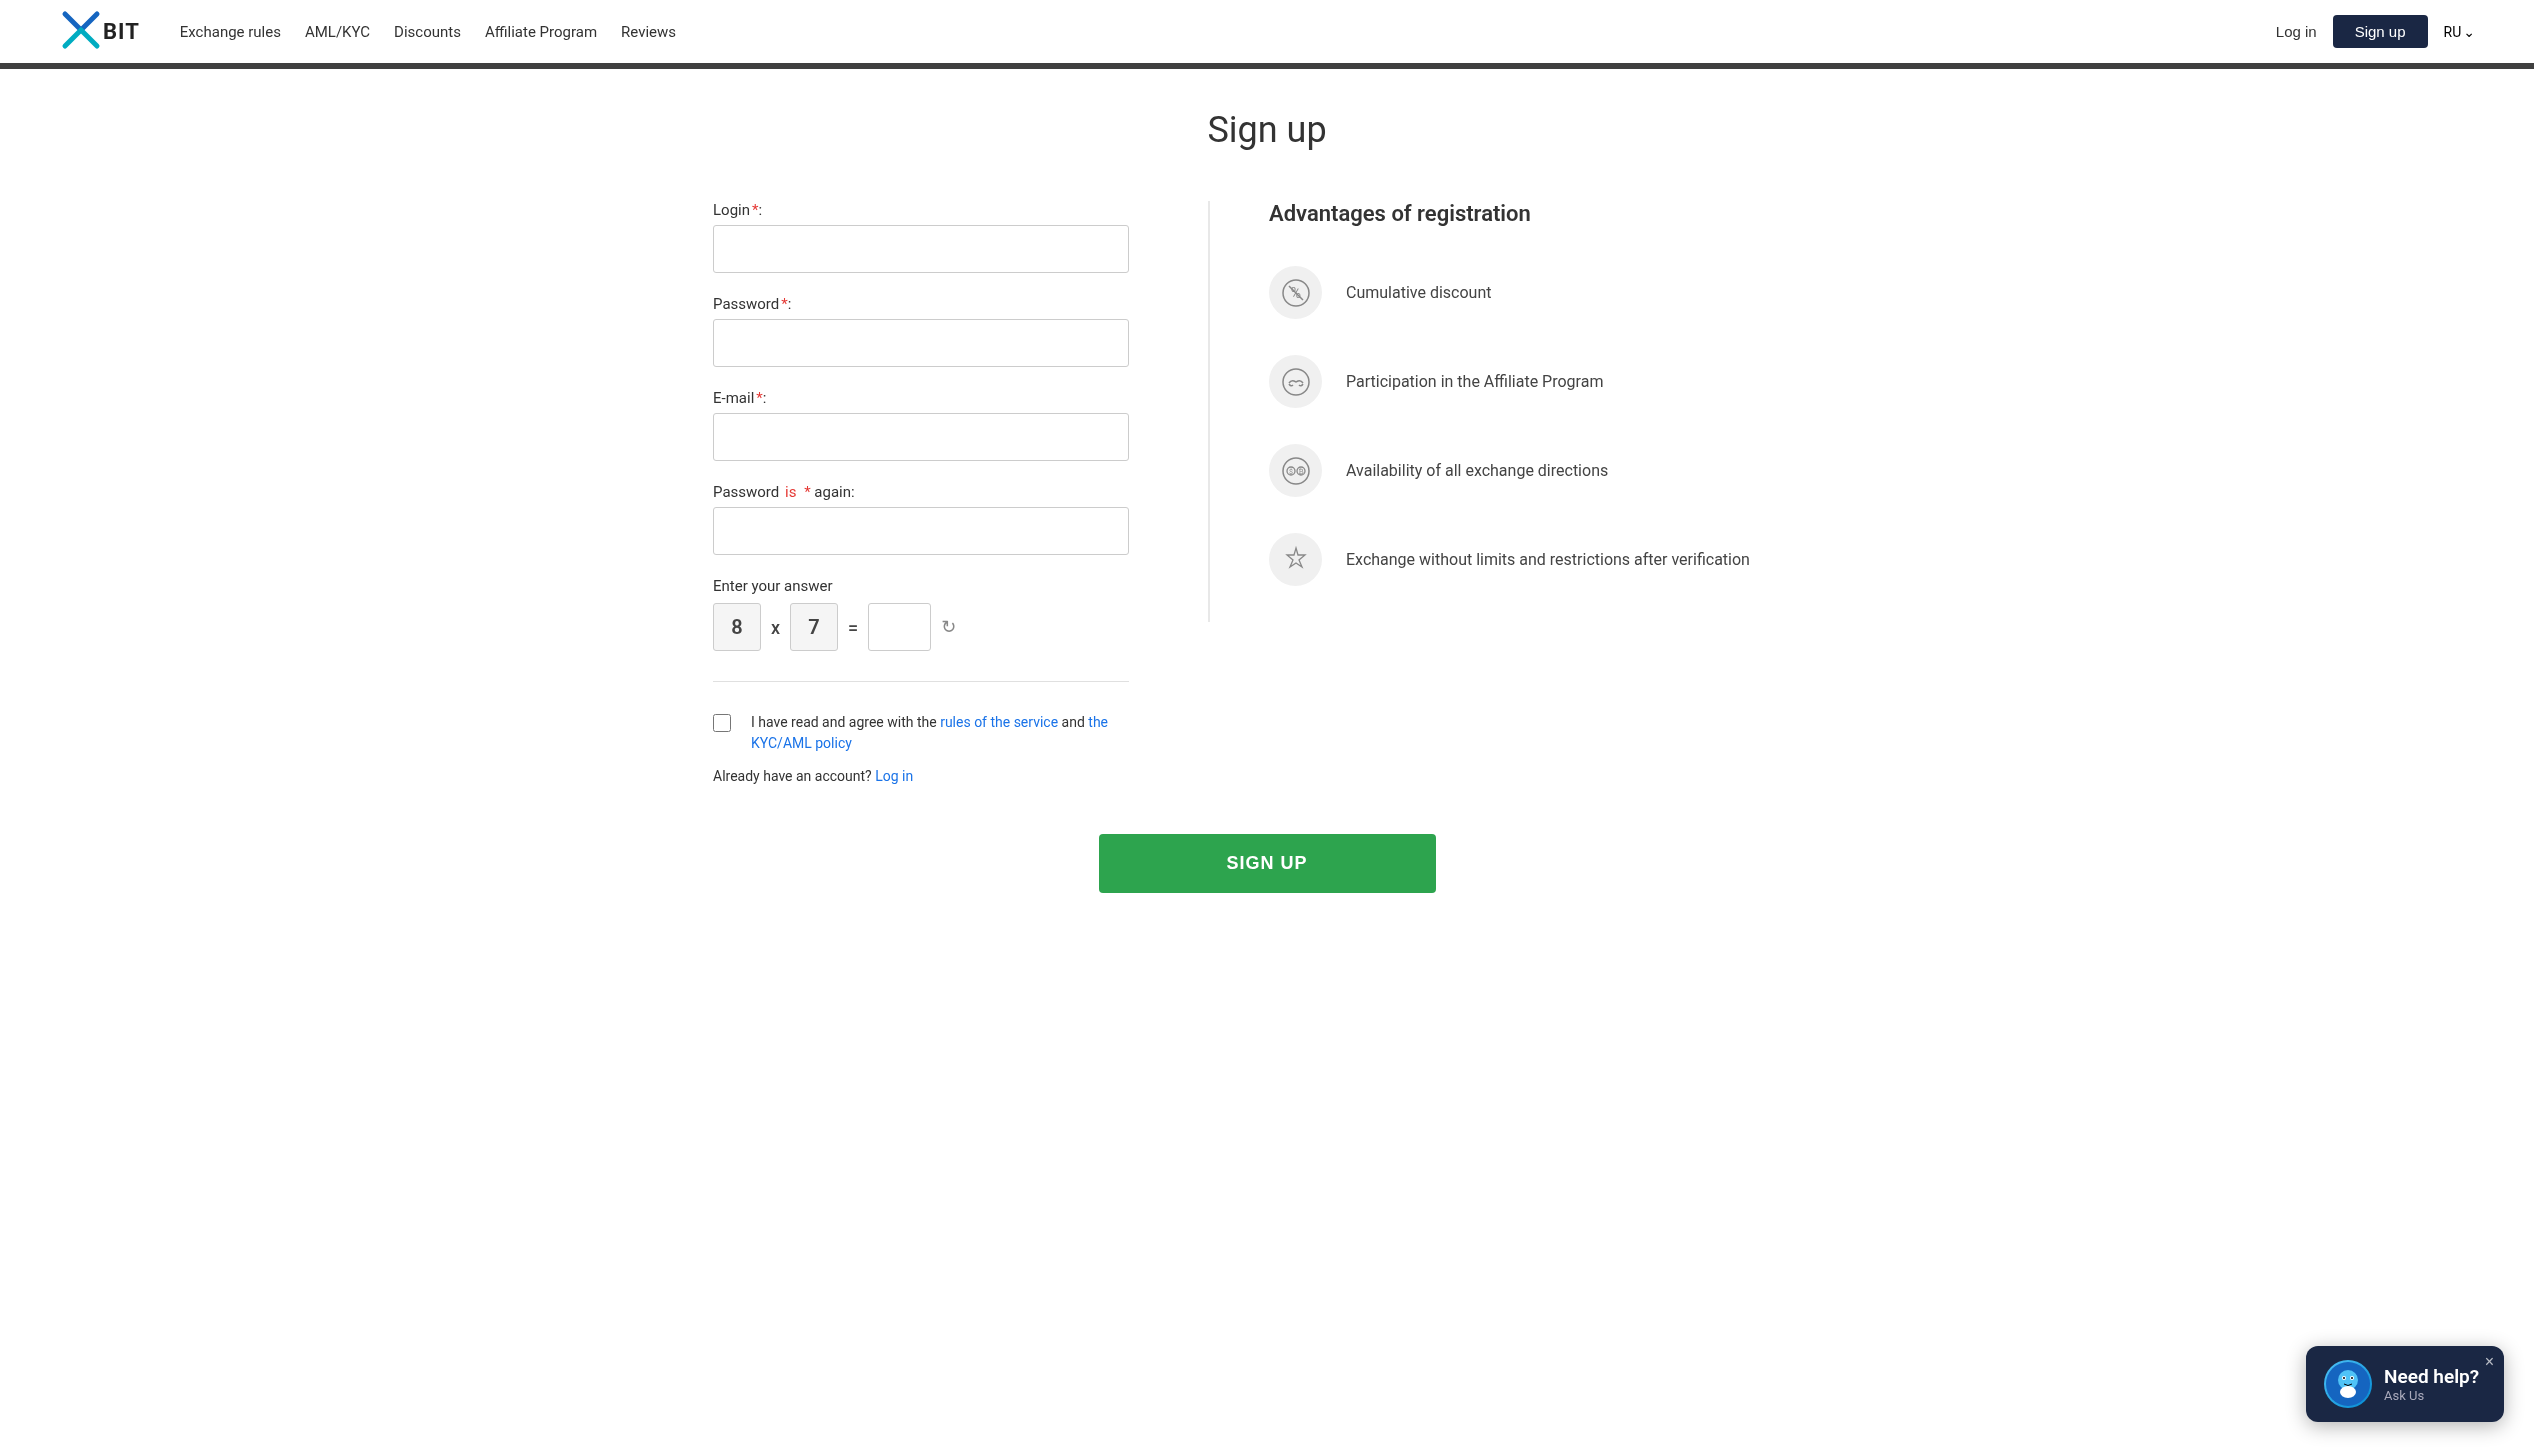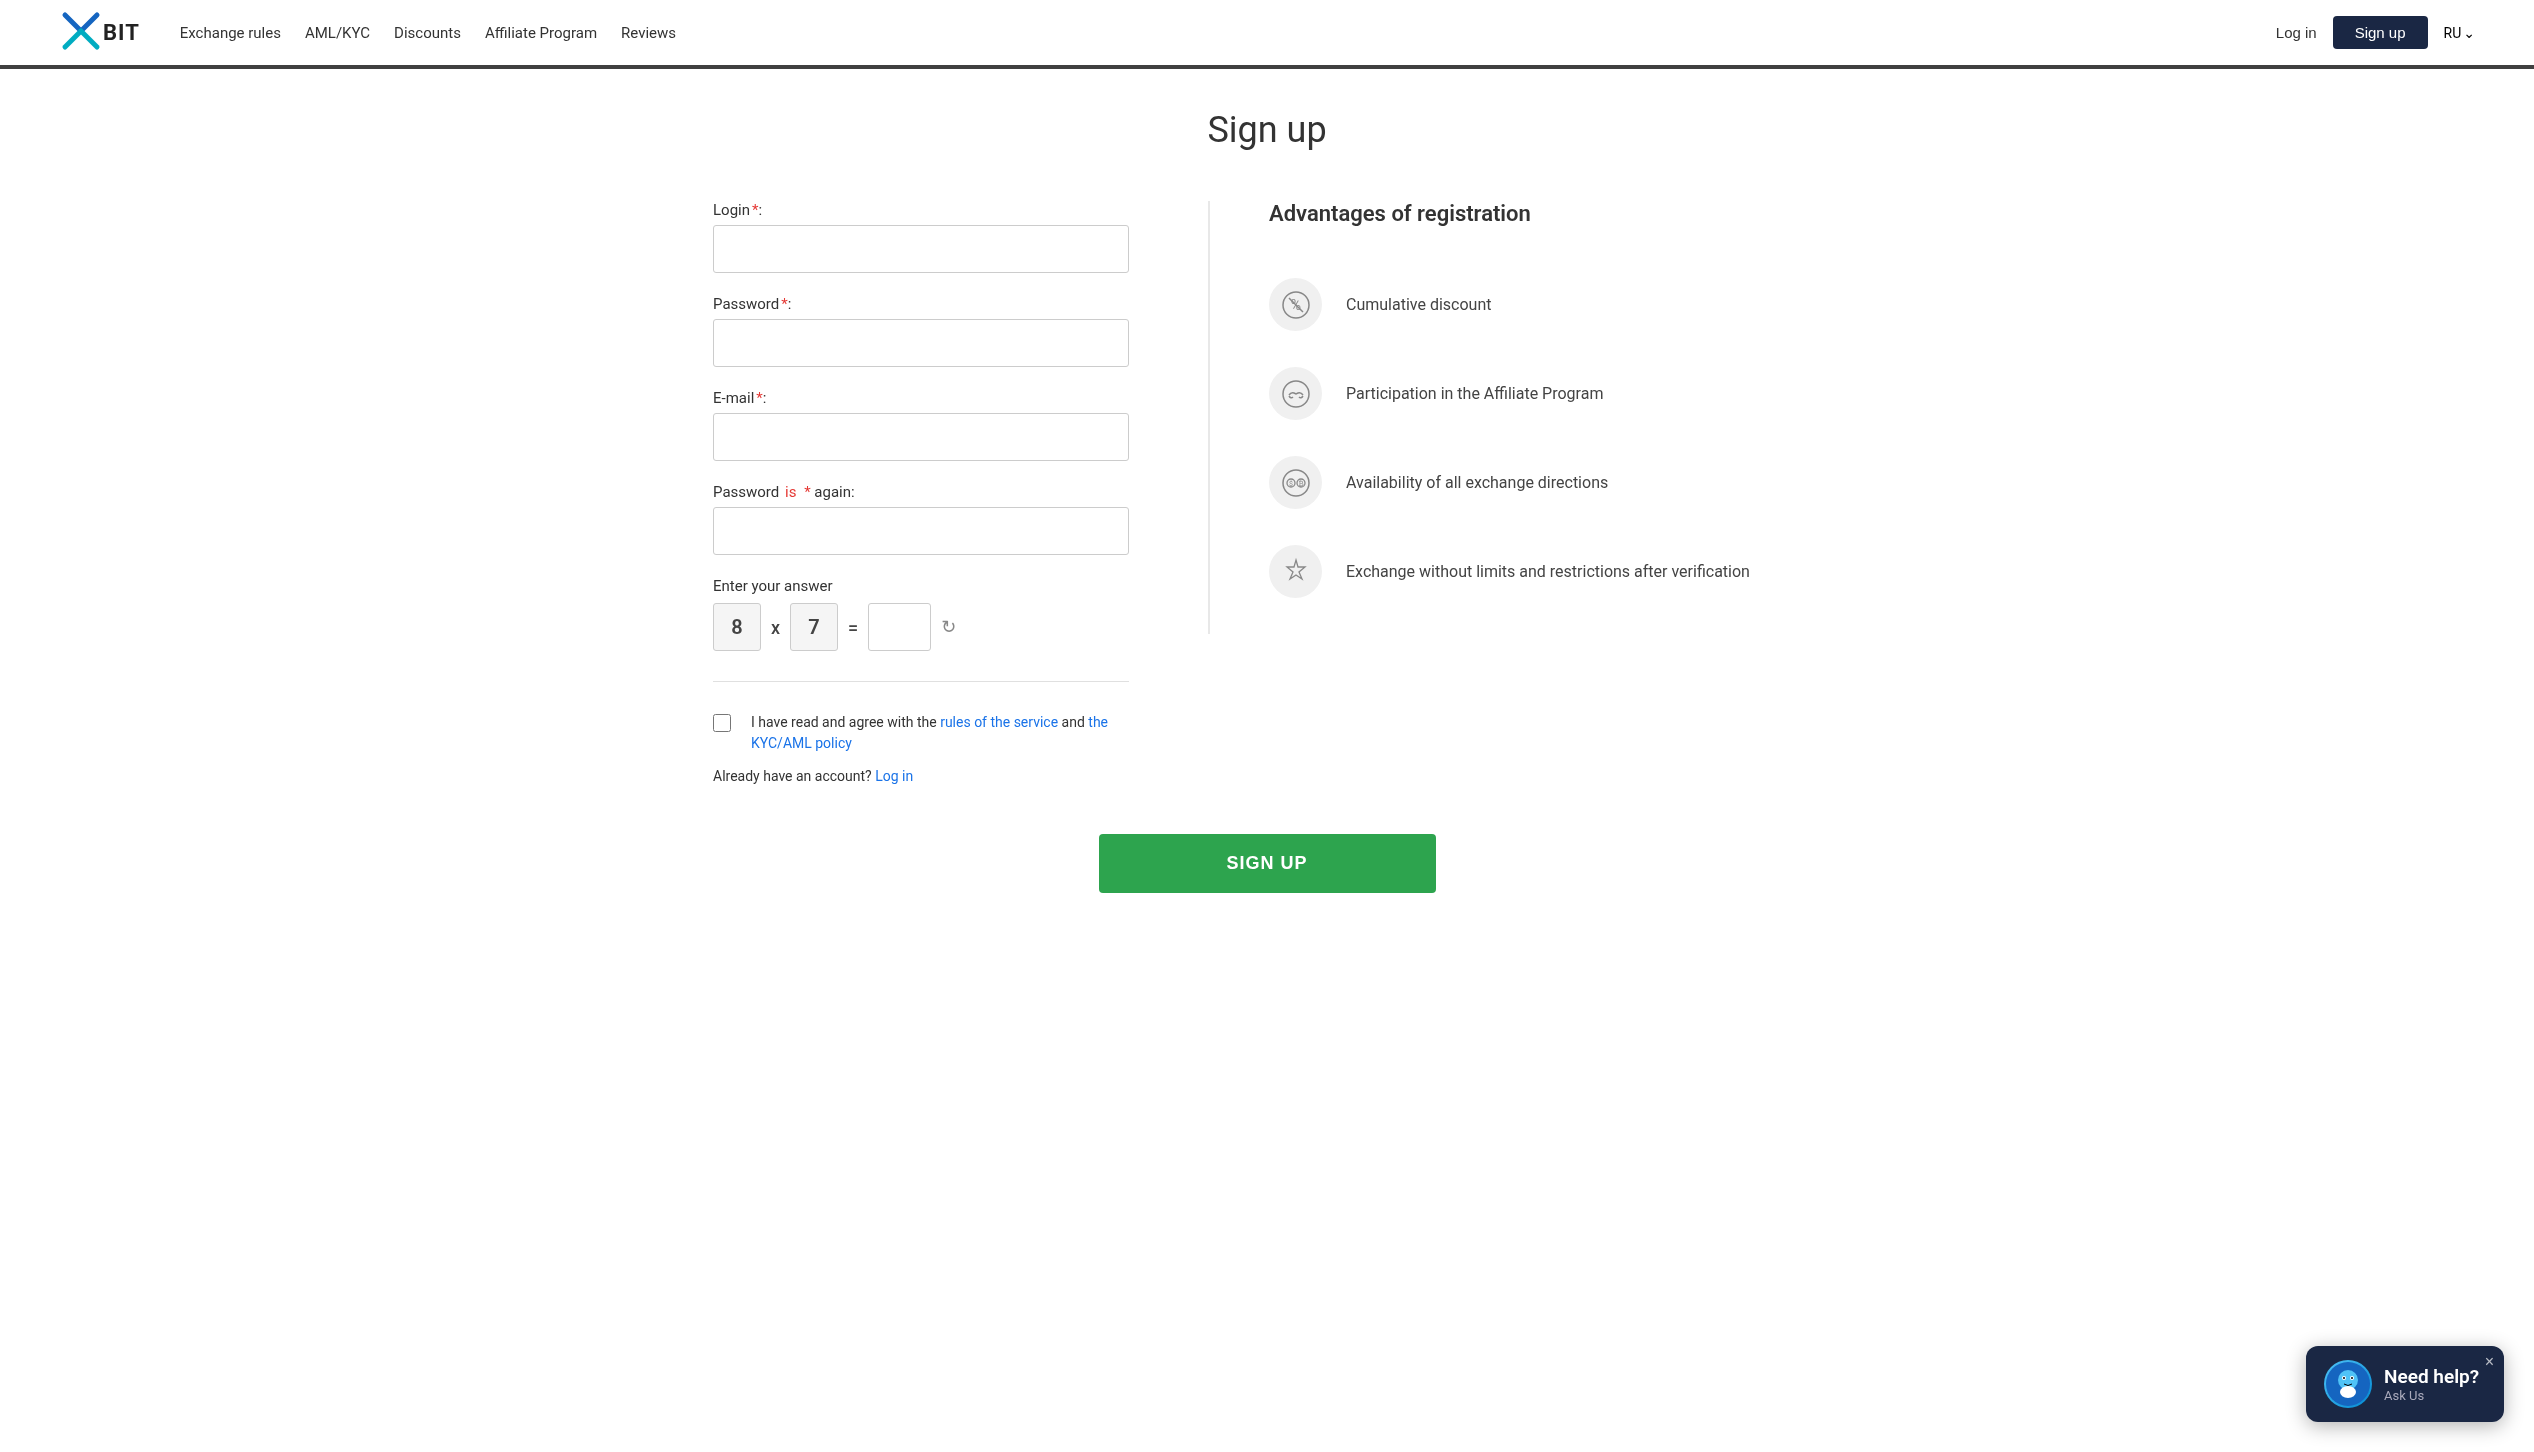--- a/index.html
+++ b/index.html
@@ -4,21 +4,21 @@
   <style>
     * { box-sizing: border-box; margin: 0; padding: 0; }
     body { font-family: -apple-system, BlinkMacSystemFont, 'Segoe UI', Roboto, sans-serif; background: #fff; color: #333; }
 
     
     .header {
       display: flex;
       align-items: center;
       padding: 0 59px;
       height: 69px;
-      border-bottom: 4px solid #404040;
+      border-bottom: 6px solid #404040;
       position: relative;
     }
     .logo {
       display: flex;
       align-items: center;
       text-decoration: none;
       margin-right: 40px;
     }
     .logo-text {
       font-size: 22px;
@@ -167,21 +167,21 @@
     
     .advantages-section {
       flex: 1;
       border-left: 2px solid #e8e8e8;
       padding-left: 59px;
     }
     .advantages-title {
       font-size: 22px;
       font-weight: 600;
       color: #333;
-      margin-bottom: 52px;
+      margin-bottom: 40px;
     }
     .advantage-item {
       display: flex;
       align-items: center;
       gap: 24px;
       margin-bottom: 36px;
       text-align: center;
     }
     .advantage-icon {
       width: 53px;

